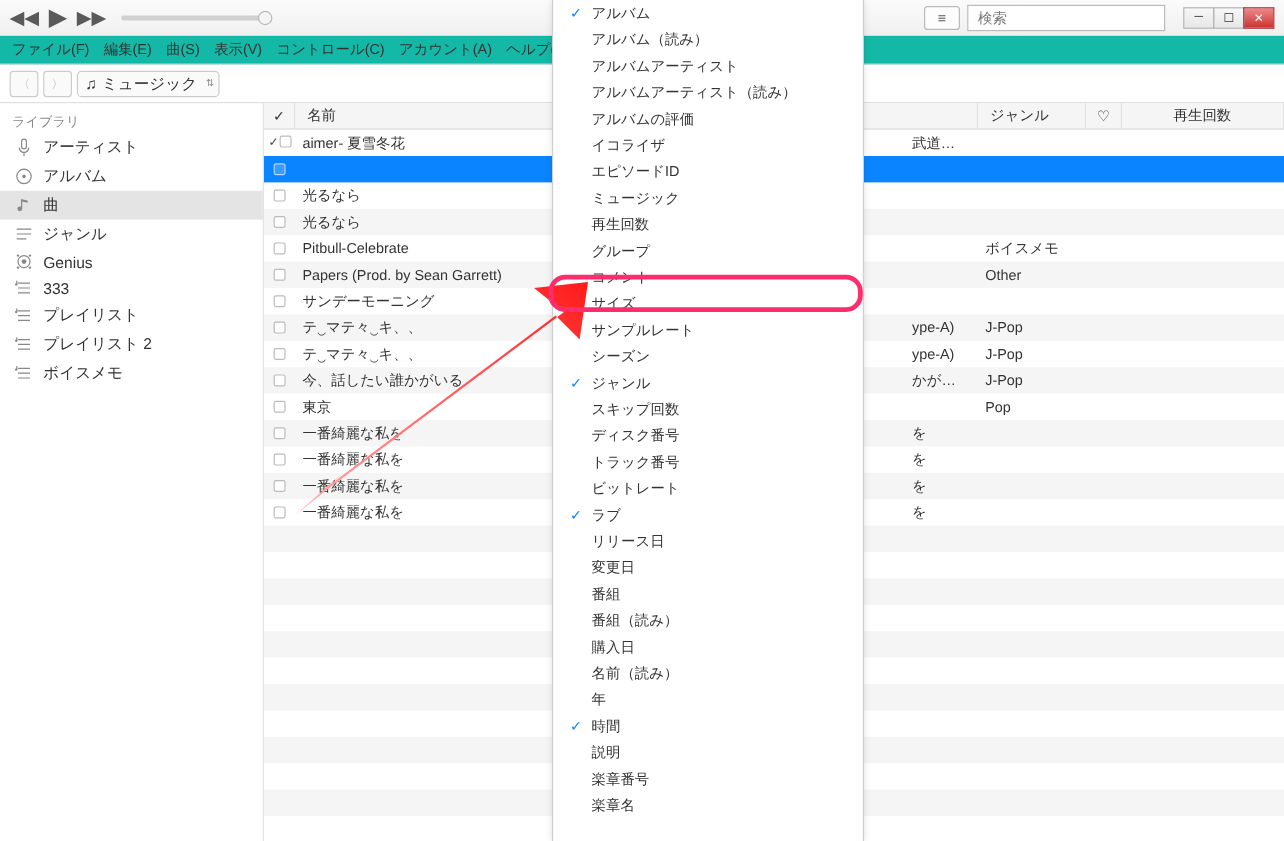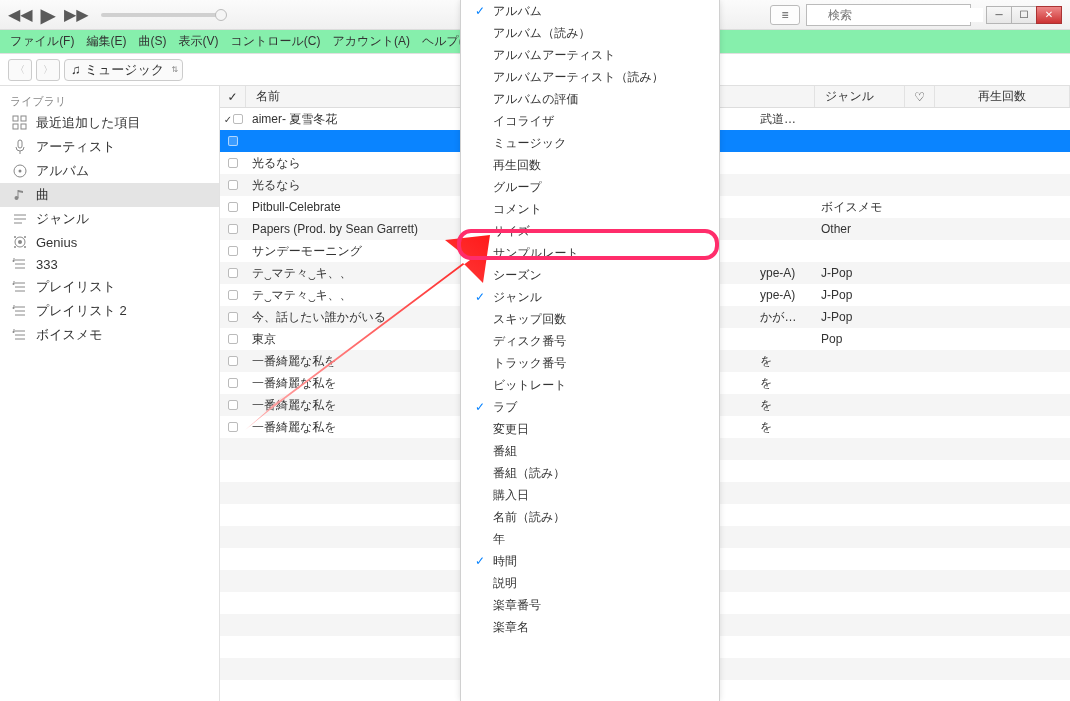--- a/index.html
+++ b/index.html
@@ -8,28 +8,28 @@
   .player-bar { height: 30px; background: linear-gradient(#fbfbfb,#f0f0f0); display: flex; align-items: center; padding: 0 8px; border-bottom: 1px solid #dcdcdc; position: relative; }
   .play-controls { display: flex; align-items: center; gap: 8px; }
   .pc-btn { color: #5a5a5a; cursor: pointer; }
   .pc-prev, .pc-next { font-size: 16px; }
   .pc-play { font-size: 20px; }
   .progress { flex: 0 0 120px; margin-left: 12px; height: 4px; background: #d0d0d0; border-radius: 2px; position: relative; }
   .progress-knob { position: absolute; right: -6px; top: -4px; width: 12px; height: 12px; border-radius: 50%; background: #f5f5f5; border: 1px solid #bbb; }
   .display-panel { flex: 1; height: 24px; margin: 0 20px; }
   .right-tools { display: flex; align-items: center; gap: 6px; }
   .list-btn { width: 30px; height: 20px; border: 1px solid #bbb; border-radius: 3px; background: #fdfdfd; font-size: 12px; display: flex; align-items: center; justify-content: center; color: #555; }
-  .search-box { width: 165px; height: 22px; border: 1px solid #bbb; border-radius: 0; background: #fff; display: flex; align-items: center; padding: 0 17px; }
+  .search-box { width: 165px; height: 22px; border: 1px solid #bbb; border-radius: 0; background: #fff; display: flex; align-items: center; padding: 0 4px; }
   .search-box svg { width: 12px; height: 12px; }
   .search-box input { border: none; outline: none; flex: 1; font-size: 12px; padding-left: 4px; }
   .win-controls { display: flex; margin-left: 10px; }
   .win-btn { width: 26px; height: 18px; margin-left: -1px; border: 1px solid #b5b5b5; background: linear-gradient(#f7f7f7,#e7e7e7); display: flex; align-items: center; justify-content: center; font-size: 10px; }
   .win-btn.close { background: linear-gradient(#e88,#c33); color: #fff; border-color: #a33; }
   
-  .menu-bar { height: 24px; background: #86efac; border-bottom: 1px solid #e0e0e0; display: flex; align-items: center; padding: 0 4px; font-size: 12px; }
+  .menu-bar { height: 24px; background: #14b8a6; border-bottom: 1px solid #e0e0e0; display: flex; align-items: center; padding: 0 4px; font-size: 12px; }
   .menu-item { padding: 0 6px; cursor: pointer; }
   
   .subnav { height: 32px; border-bottom: 1px solid #e0e0e0; display: flex; align-items: center; padding: 0 8px; gap: 4px; position: relative; }
   .nav-arrow { width: 24px; height: 22px; border: 1px solid #ccc; border-radius: 3px; display: flex; align-items: center; justify-content: center; color: #aaa; cursor: pointer; background: #fafafa; font-size: 10px; }
   .media-select { height: 22px; border: 1px solid #ccc; border-radius: 4px; padding: 0 18px 0 6px; background: #fafafa; display: flex; align-items: center; gap: 4px; position: relative; cursor: pointer; }
   .media-select .caret { position: absolute; right: 4px; font-size: 8px; color: #888; }
   .library-pill { position: absolute; left: 460px; background: #0a84ff; color: #fff; border-radius: 4px; padding: 3px 10px; font-size: 12px; }
   
   .main { display: flex; height: calc(100% - 30px - 24px - 32px); }
   .sidebar { width: 220px; background: #fff; border-right: 1px solid #e2e2e2; padding-top: 4px; }
@@ -119,31 +119,20 @@
 </div>
 
 <div class="main">
 
   <div class="sidebar">
     <div class="side-hdr">ライブラリ</div>
     <div id="sidebar-library">
         <div class="side-item">
           <span class="side-icon">
             <svg width="16" height="16">
-              <rect x="1" y="1" width="5" height="5" fill="none" stroke="#888"></rect>
-              <rect x="9" y="1" width="5" height="5" fill="none" stroke="#888"></rect>
-              <rect x="1" y="9" width="5" height="5" fill="none" stroke="#888"></rect>
-              <rect x="9" y="9" width="5" height="5" fill="none" stroke="#888"></rect>
-            </svg>
-          </span>
-          <span>最近追加した項目</span>
-        </div>
-        <div class="side-item">
-          <span class="side-icon">
-            <svg width="16" height="16">
               <rect x="6" y="1" width="4" height="8" rx="2" fill="none" stroke="#888"></rect>
               <path d="M4 8a4 4 0 0 0 8 0" fill="none" stroke="#888"></path>
               <line x1="8" y1="12" x2="8" y2="15" stroke="#888"></line>
             </svg>
           </span>
           <span>アーティスト</span>
         </div>
         <div class="side-item">
           <span class="side-icon">
             <svg width="16" height="16">
@@ -537,20 +526,24 @@
     <div class="dd-item">
       <span class="dd-check"></span>
       <span class="dd-label">アルバムの評価</span>
     </div>
     <div class="dd-item">
       <span class="dd-check"></span>
       <span class="dd-label">イコライザ</span>
     </div>
     <div class="dd-item">
       <span class="dd-check"></span>
+      <span class="dd-label">エピソードID</span>
+    </div>
+    <div class="dd-item">
+      <span class="dd-check"></span>
       <span class="dd-label">ミュージック</span>
     </div>
     <div class="dd-item">
       <span class="dd-check"></span>
       <span class="dd-label">再生回数</span>
     </div>
     <div class="dd-item">
       <span class="dd-check"></span>
       <span class="dd-label">グループ</span>
     </div>
@@ -586,20 +579,24 @@
       <span class="dd-check"></span>
       <span class="dd-label">トラック番号</span>
     </div>
     <div class="dd-item">
       <span class="dd-check"></span>
       <span class="dd-label">ビットレート</span>
     </div>
     <div class="dd-item">
       <span class="dd-check">✓</span>
       <span class="dd-label">ラブ</span>
+    </div>
+    <div class="dd-item">
+      <span class="dd-check"></span>
+      <span class="dd-label">リリース日</span>
     </div>
     <div class="dd-item">
       <span class="dd-check"></span>
       <span class="dd-label">変更日</span>
     </div>
     <div class="dd-item">
       <span class="dd-check"></span>
       <span class="dd-label">番組</span>
     </div>
     <div class="dd-item">

